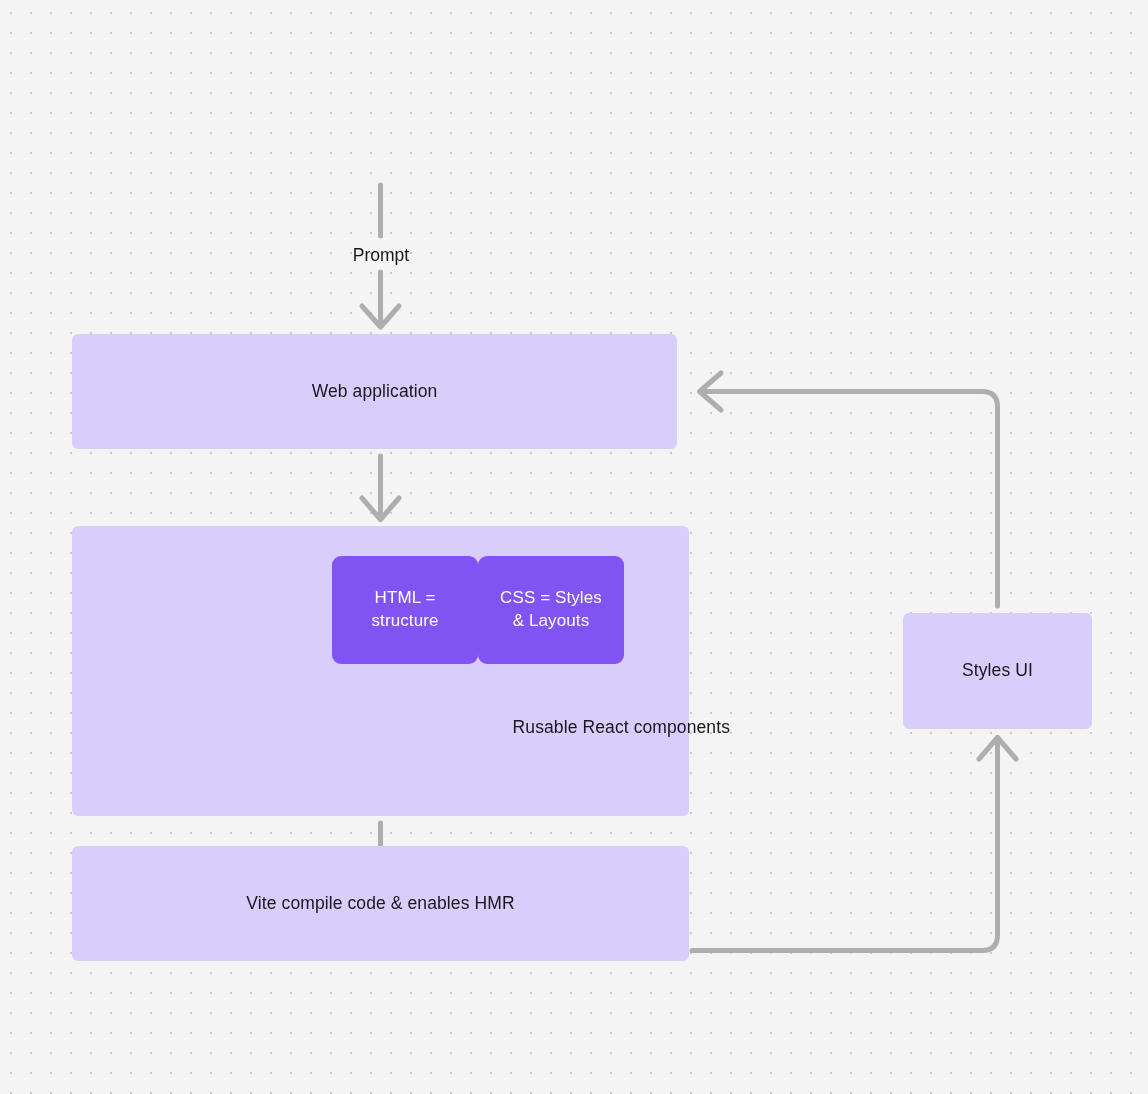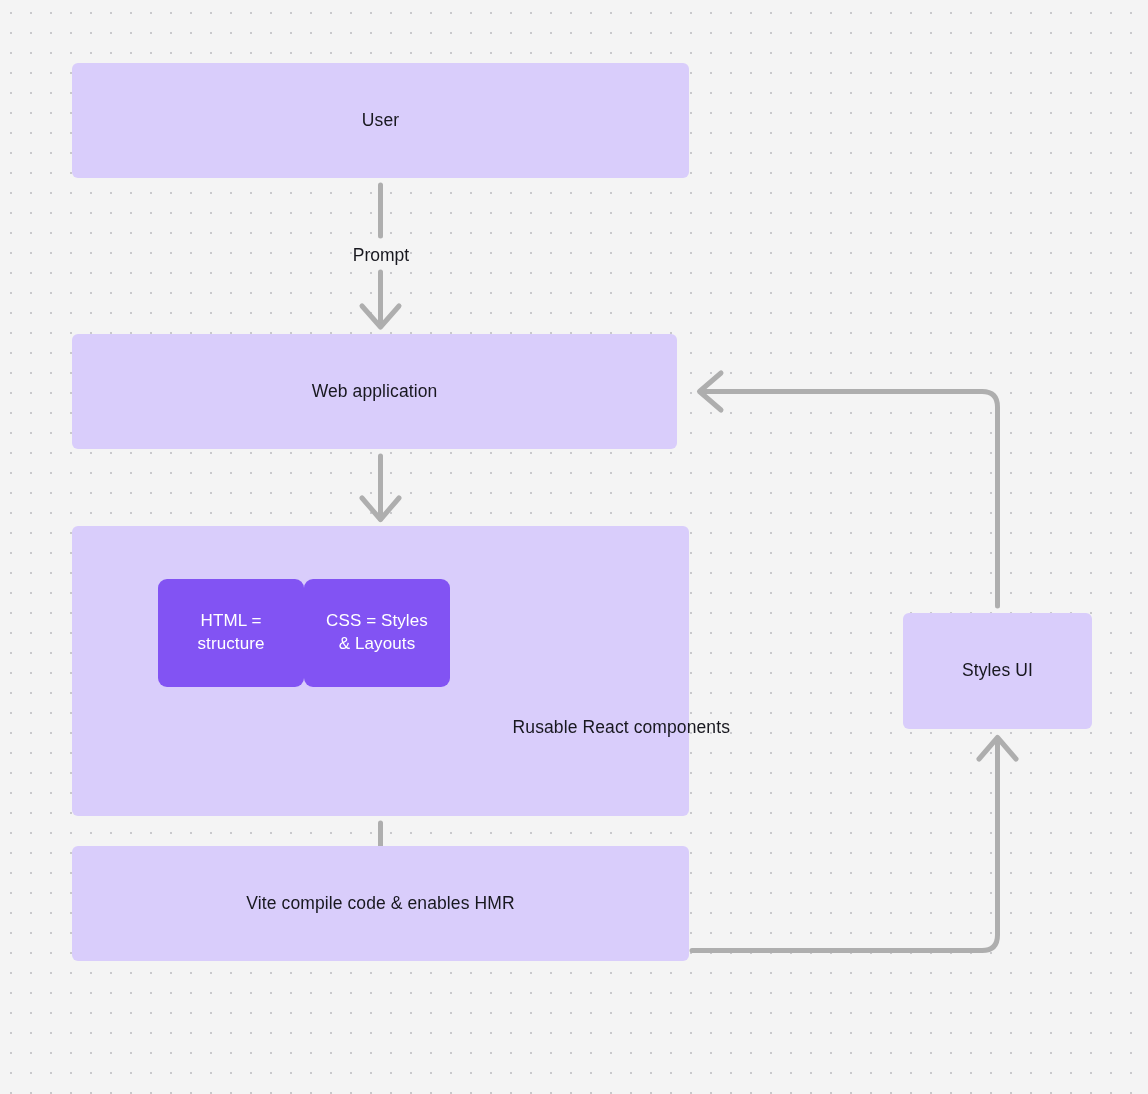--- a/index.html
+++ b/index.html
@@ -52,25 +52,25 @@
   #node-webapp      { left: 72px;  top: 334px; width: 605px; height: 115px; }
   #node-components  { left: 72px;  top: 526px; width: 617px; height: 290px;
                       display: block; }
   #node-vite        { left: 72px;  top: 846px; width: 617px; height: 115px; }
   #node-render      { left: 903px; top: 613px; width: 189px; height: 116px; }
 
   
   #inner-row {
     position: absolute;
     left: 65px;
-    top: 53px;
+    top: 30px;
     width: 487px;
     height: 108px;
     display: flex;
-    justify-content: flex-start;
+    justify-content: flex-end;
     padding-left: 21px;
   }
   #inner-row .node.solid {
     position: relative;
     width: 146px;
     height: 108px;
     left: auto; top: auto;
   }
   #components-caption {
     position: absolute;
@@ -146,23 +146,20 @@
       <path class="edge-line" d="M 692 950.5 L 982 950.5 Q 997.5 950.5 997.5 935 L 997.5 740"></path>
       <path class="edge-head" d="M 979 759 L 997.5 737.5 L 1016 759"></path>
     </g>
 
     <g>
       <path class="edge-line" d="M 997.5 606 L 997.5 407 Q 997.5 391.5 982 391.5 L 702 391.5"></path>
       <path class="edge-head" d="M 721 373 L 699.5 391.5 L 721 410"></path>
     </g>
   </svg>
 
-  <div class="node light" id="node-user">
-    <span>User</span>
-  </div>
 
   <div class="node light" id="node-webapp">
     <span>Web application</span>
   </div>
 
   <div class="node light" id="node-components">
 
     <div id="inner-row">
 
       <div class="node solid">

